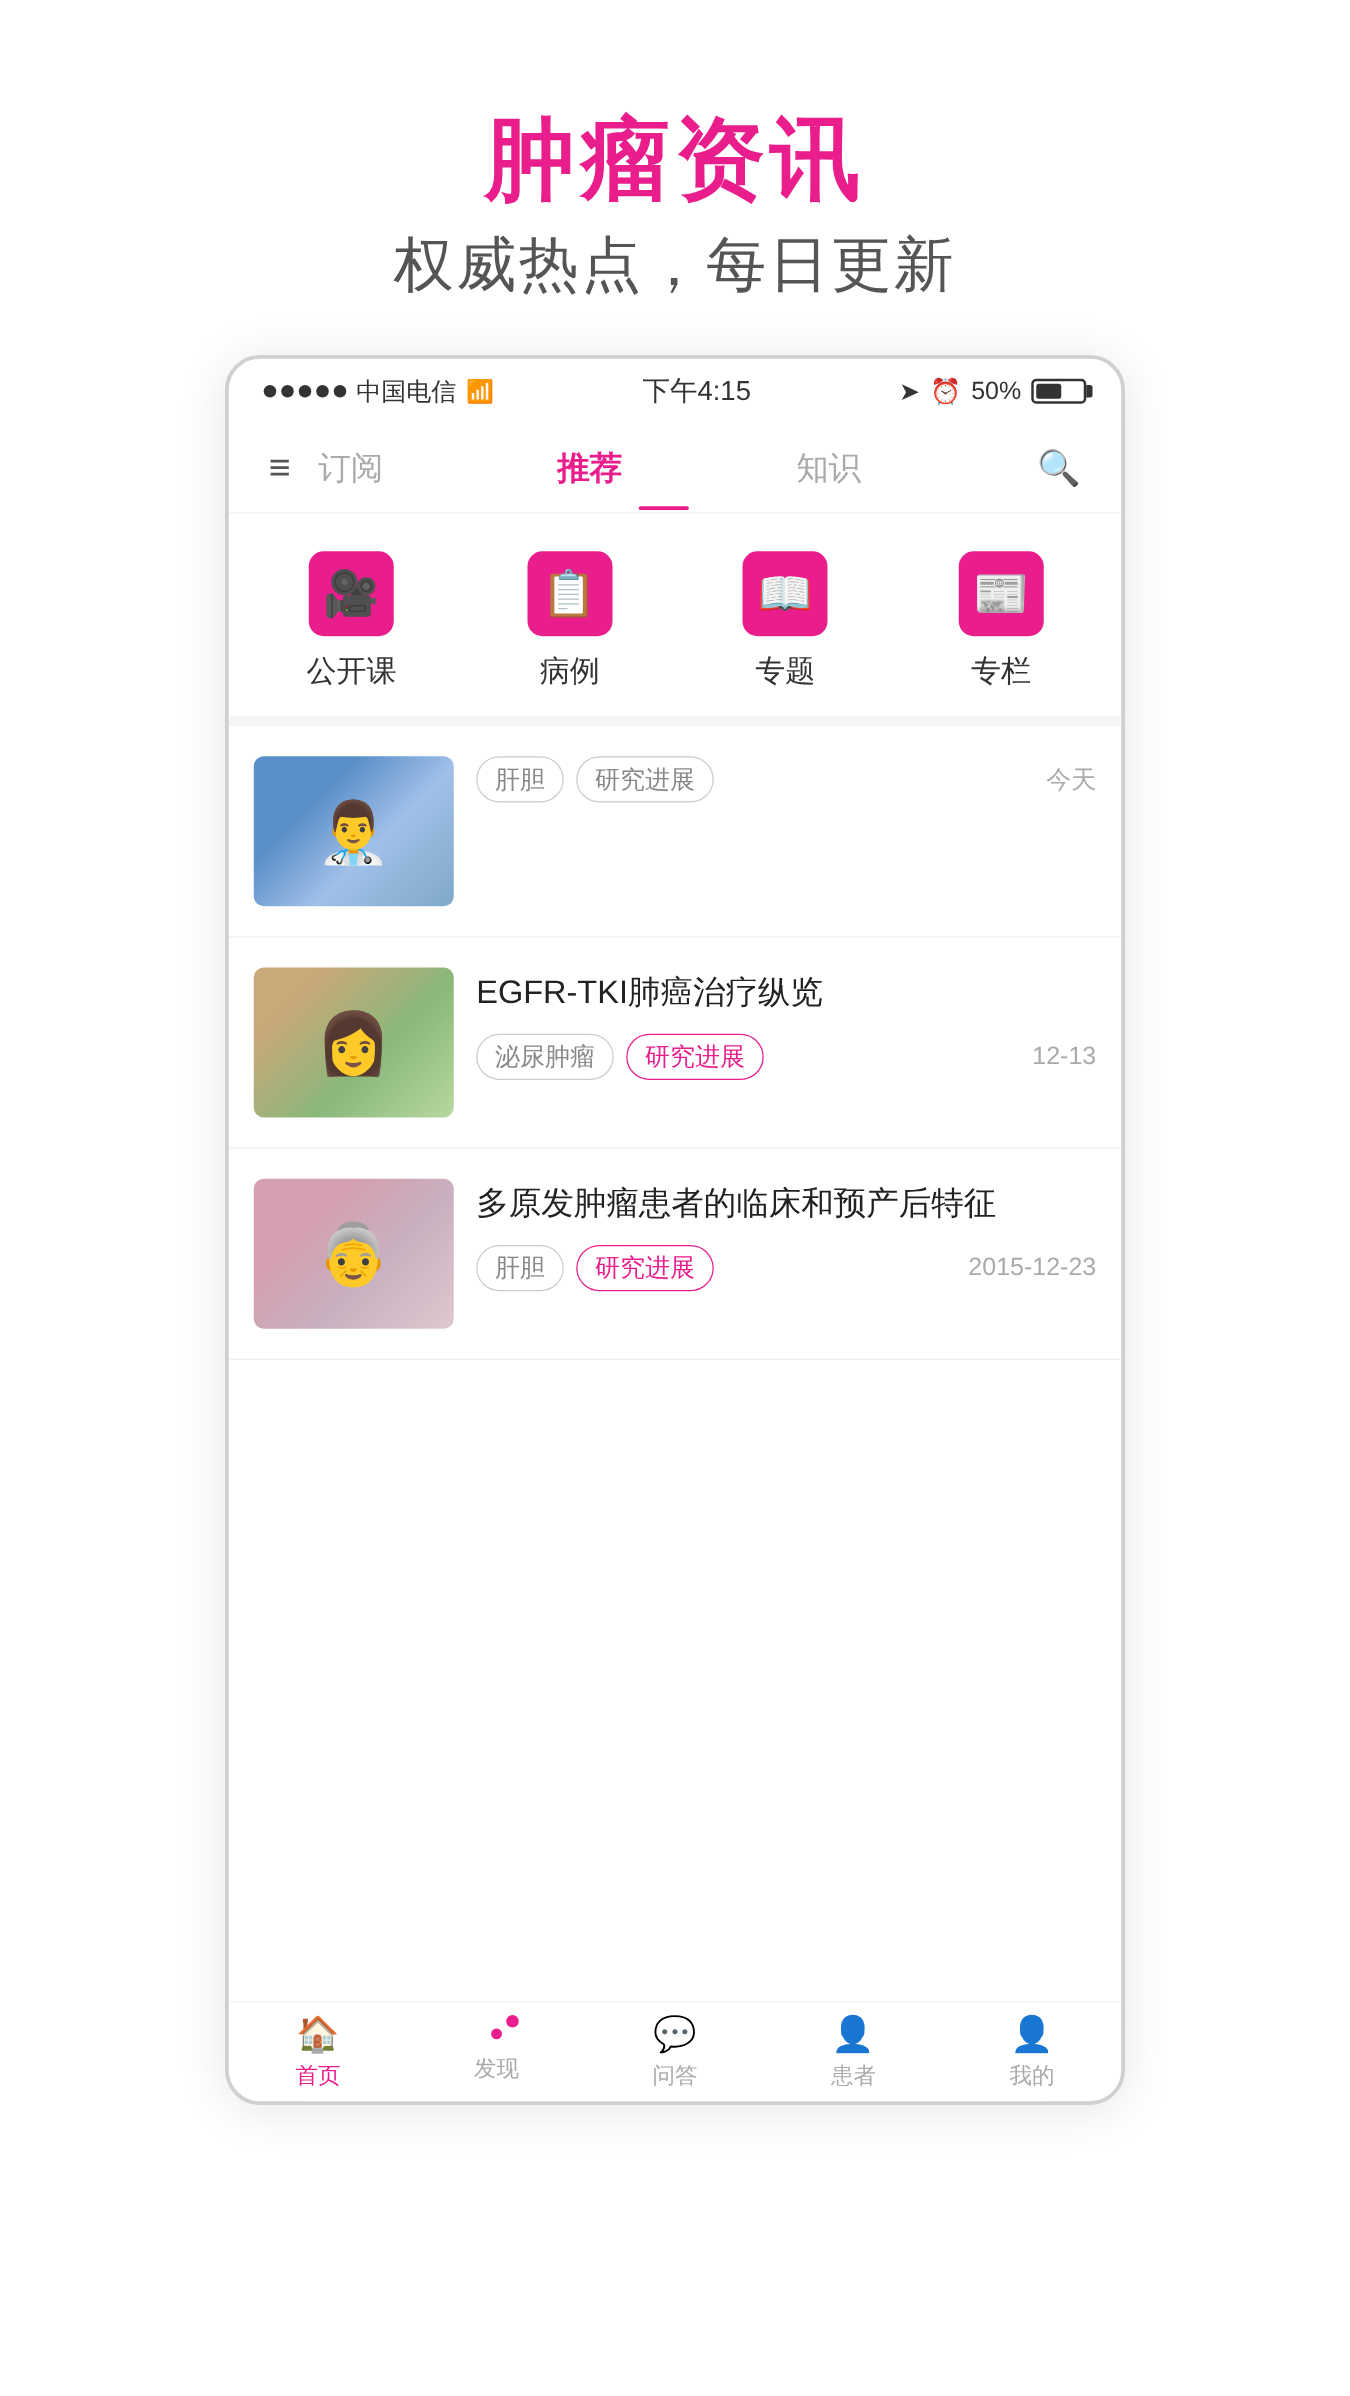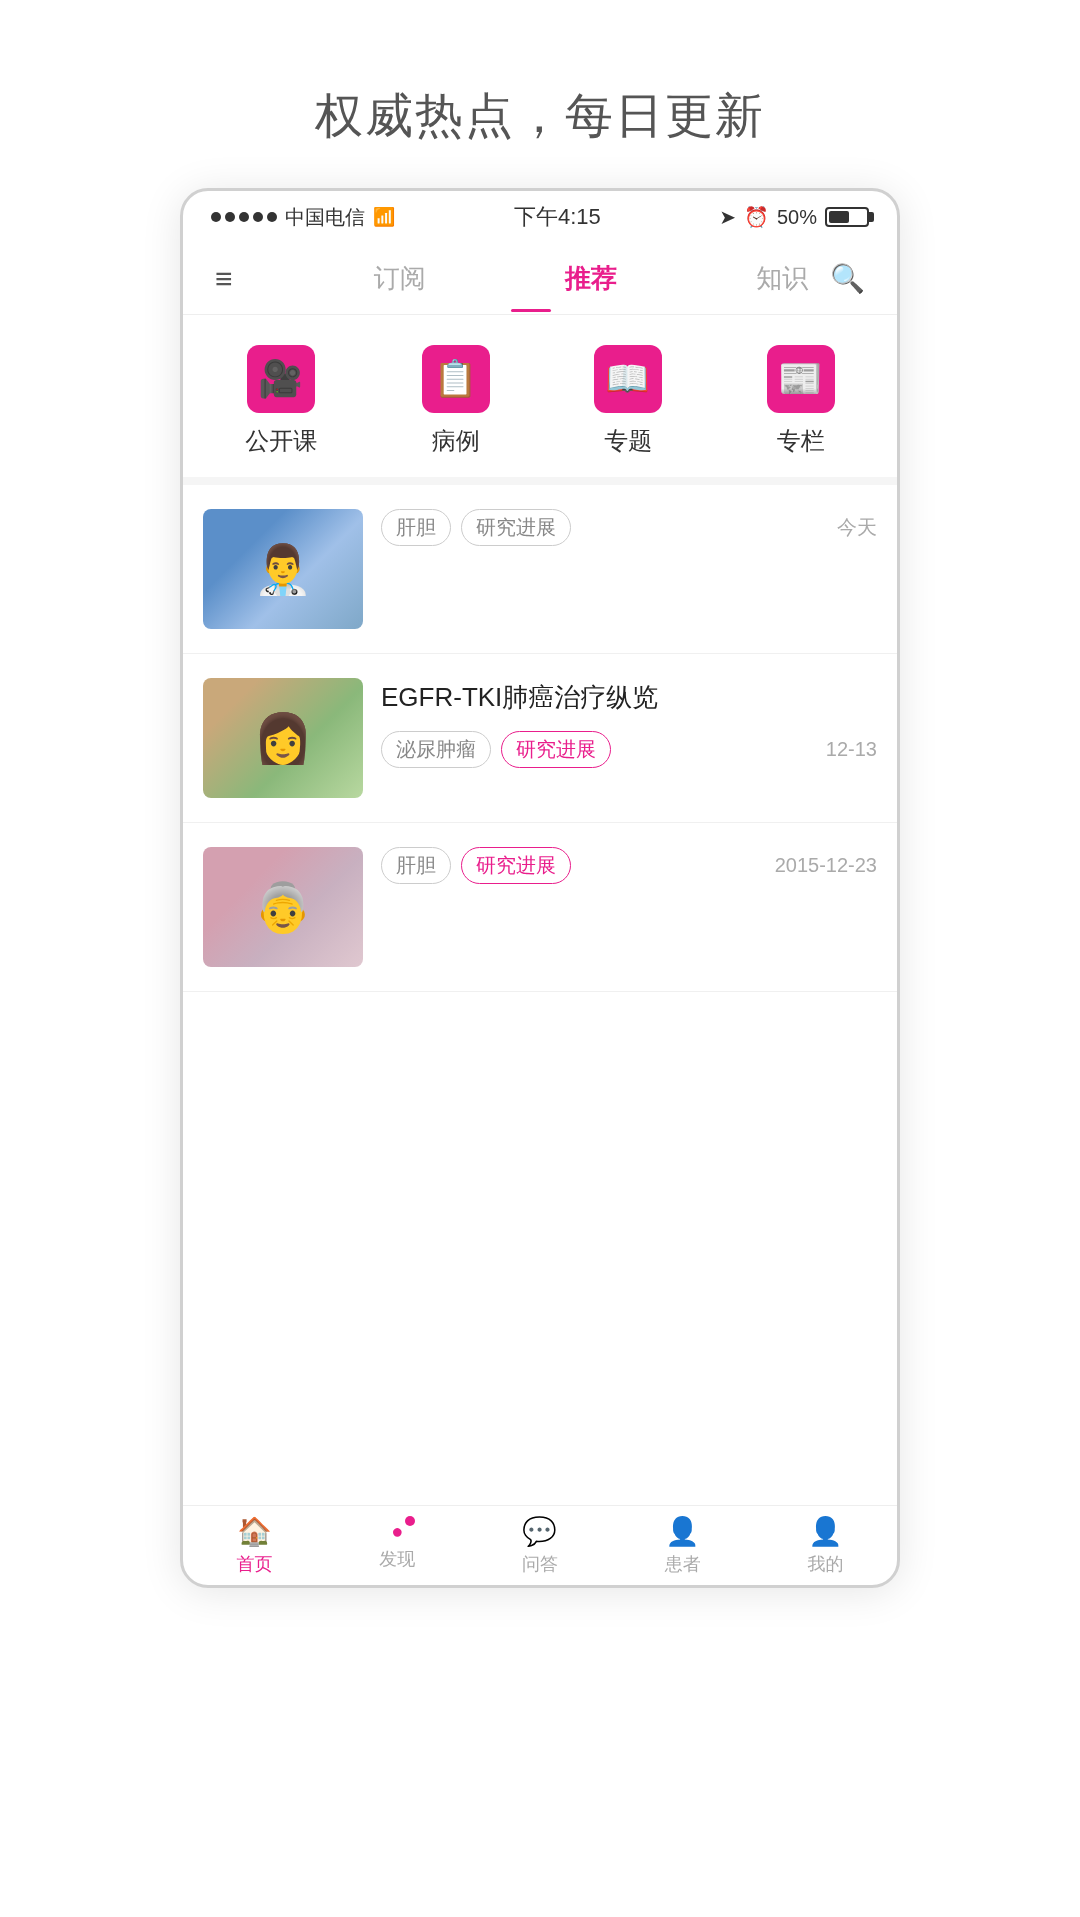--- a/index.html
+++ b/index.html
@@ -101,21 +101,21 @@
       align-items: center;
       border-bottom: 1px solid #eee;
       padding: 0 20px;
       height: 72px;
       background: #fff;
     }
     .nav-menu-icon {
       font-size: 30px; color: #555; cursor: pointer; padding: 0 12px;
     }
     .nav-tab {
-      flex: 1; text-align: right; font-size: 26px; color: #aaa; cursor: pointer; padding: 0 10px;
+      flex: 1; text-align: left; font-size: 26px; color: #aaa; cursor: pointer; padding: 0 10px;
       position: relative;
     }
     .nav-tab.active {
       color: #e91e8c; font-weight: bold;
     }
     .nav-tab.active::after {
       content: '';
       position: absolute;
       bottom: -16px;
       left: 50%; transform: translateX(-50%);
@@ -240,20 +240,21 @@
     }
     .bottom-nav-dot {
       width: 10px; height: 10px; background: #e91e8c; border-radius: 50%;
       position: absolute; top: 10px; right: calc(50% - 18px);
     }
   </style>
 </head>
 <body>
 
 <div class="page-header">
+  <div class="page-title">肿瘤资讯</div>
   <div class="page-subtitle">权威热点，每日更新</div>
 </div>
 
 <div class="phone-shell">
 
   <div class="status-bar">
     <div class="status-left">
       <div class="signal-dots">
         <div class="signal-dot"></div>
         <div class="signal-dot"></div>
@@ -323,20 +324,21 @@
           <span class="tag">泌尿肿瘤</span>
           <span class="tag pink">研究进展</span>
           <span class="article-date">12-13</span>
         </div>
       </div>
     </div>
 
     <div class="article-item">
       <div class="article-thumb thumb-elderly"></div>
       <div class="article-content">
+        <div class="article-title">多原发肿瘤患者的临床和预产后特征</div>
         <div class="article-meta">
           <span class="tag">肝胆</span>
           <span class="tag pink">研究进展</span>
           <span class="article-date">2015-12-23</span>
         </div>
       </div>
     </div>
 
 
   </div>

